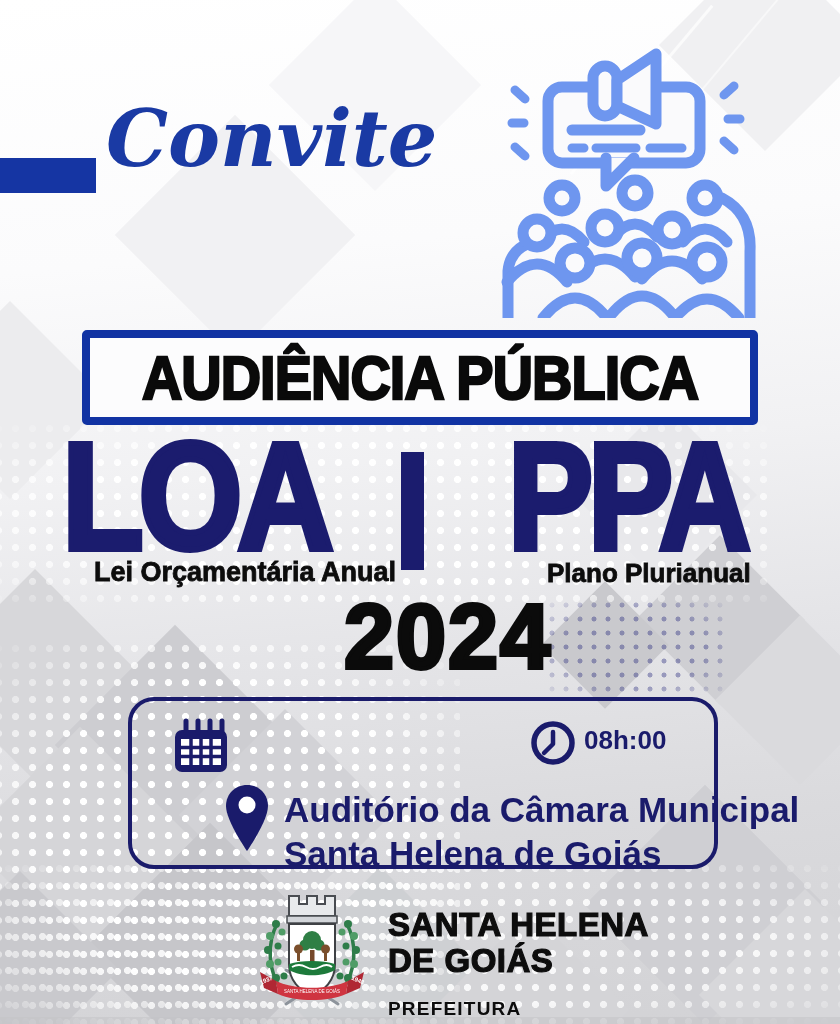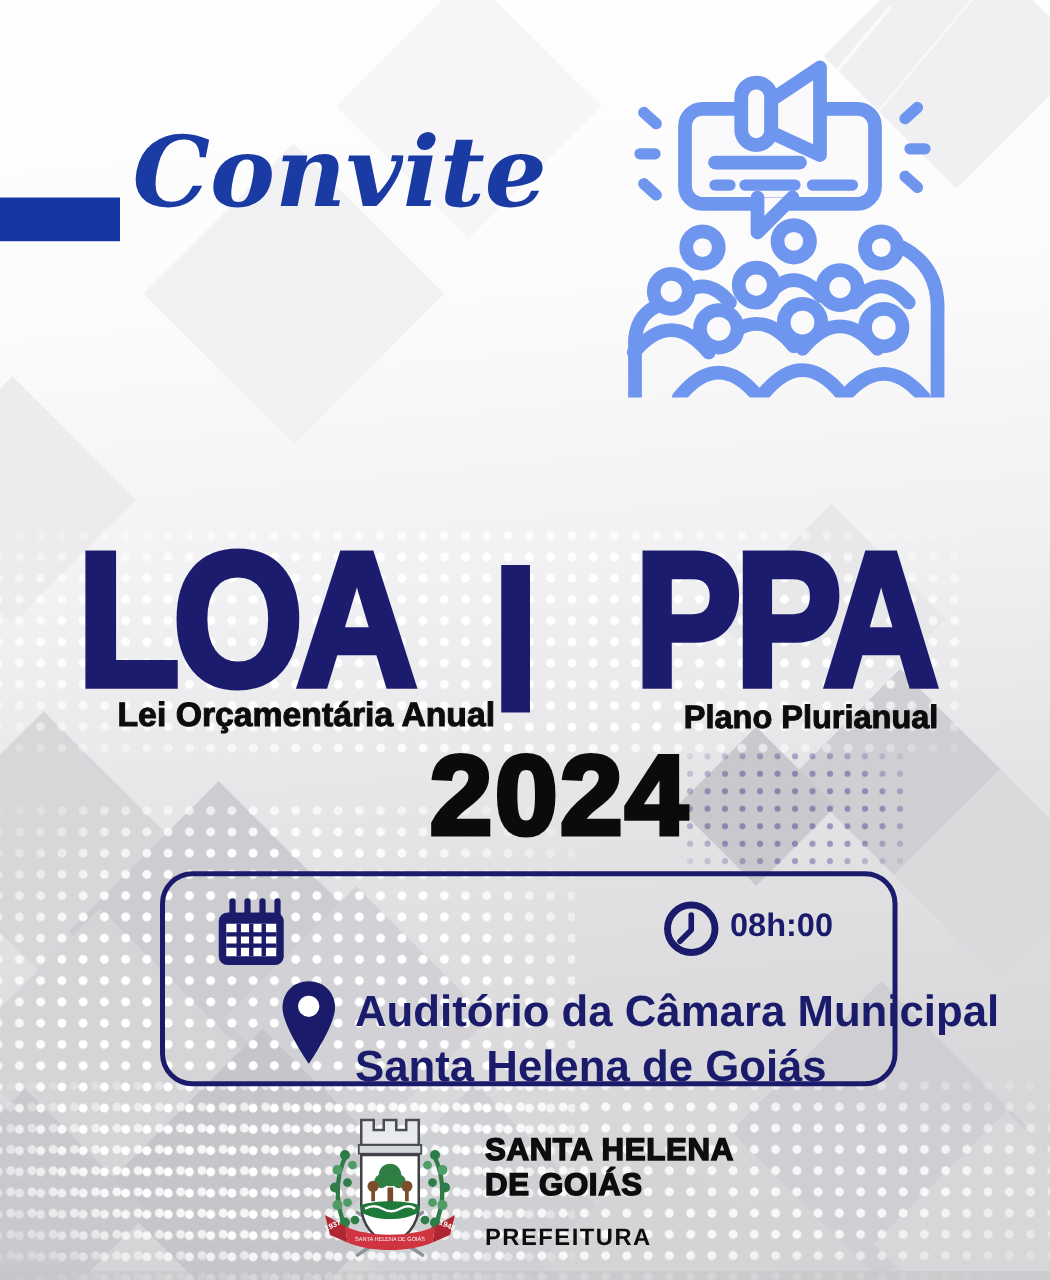--- a/index.html
+++ b/index.html
@@ -31,21 +31,21 @@
   .capt.l{left:66px;top:557px;}
   .capt.r{left:519px;top:558px;font-size:26px;}
   .year{left:0;top:592px;width:840px;text-align:center;font-size:90px;font-weight:700;line-height:1;
     color:#0b0b0b;-webkit-text-stroke:4px #0b0b0b;letter-spacing:2px;margin-left:28px;}
   .info-box{left:128px;top:697px;width:590px;height:172px;border:4px solid #1a1b6b;border-radius:26px;box-sizing:border-box;}
   .nv{color:#1a1b6b;font-weight:700;white-space:nowrap;}
   .date-txt{left:102px;top:24px;font-size:30px;}
   .time-txt{left:452px;top:24px;font-size:26px;}
   .venue{left:152px;top:87px;font-size:35px;line-height:1.25;}
   .footer-text{left:388px;top:907px;color:#0d0d0d;}
-  .city{font-size:25px;font-weight:700;letter-spacing:.5px;-webkit-text-stroke:1.2px #0d0d0d;line-height:1.1;}
+  .city{font-size:33px;font-weight:700;letter-spacing:.5px;-webkit-text-stroke:1.2px #0d0d0d;line-height:1.1;}
   .org{font-size:19px;font-weight:700;letter-spacing:1.2px;margin-top:18px;}
   .streak{position:absolute;background:#fff;}
   .bottom-strip{left:0;top:1017px;width:840px;height:7px;background:#c2c2c6;opacity:.55;}
 </style>
 </head>
 <body>
 
 <div class="poster">
 
   <div>
@@ -101,20 +101,23 @@
       <circle cx="37" cy="187" r="14" fill="#fafafc"></circle>
       <circle cx="105" cy="182" r="14" fill="#fafafc"></circle>
       <circle cx="172" cy="184" r="14" fill="#fafafc"></circle>
       <path d="M43 272 Q75 232 107 272 M110 270 Q142 230 174 270 M175 272 Q207 234 239 272"></path>
       <circle cx="75" cy="217" r="15" fill="#fafafc"></circle>
       <circle cx="142" cy="212" r="15" fill="#fafafc"></circle>
       <circle cx="207" cy="216" r="15" fill="#fafafc"></circle>
     </g>
   </svg>
 
+  <div class="abs title-box">
+    <span class="title-text">AUDIÊNCIA PÚBLICA</span>
+  </div>
 
   <div class="abs acro loa">LOA</div>
   <div class="abs pipe"></div>
   <div class="abs acro ppa">PPA</div>
   <div class="abs capt l">Lei Orçamentária Anual</div>
   <div class="abs capt r">Plano Plurianual</div>
 
   <div class="abs year">2024</div>
 
   <div class="abs info-box">

